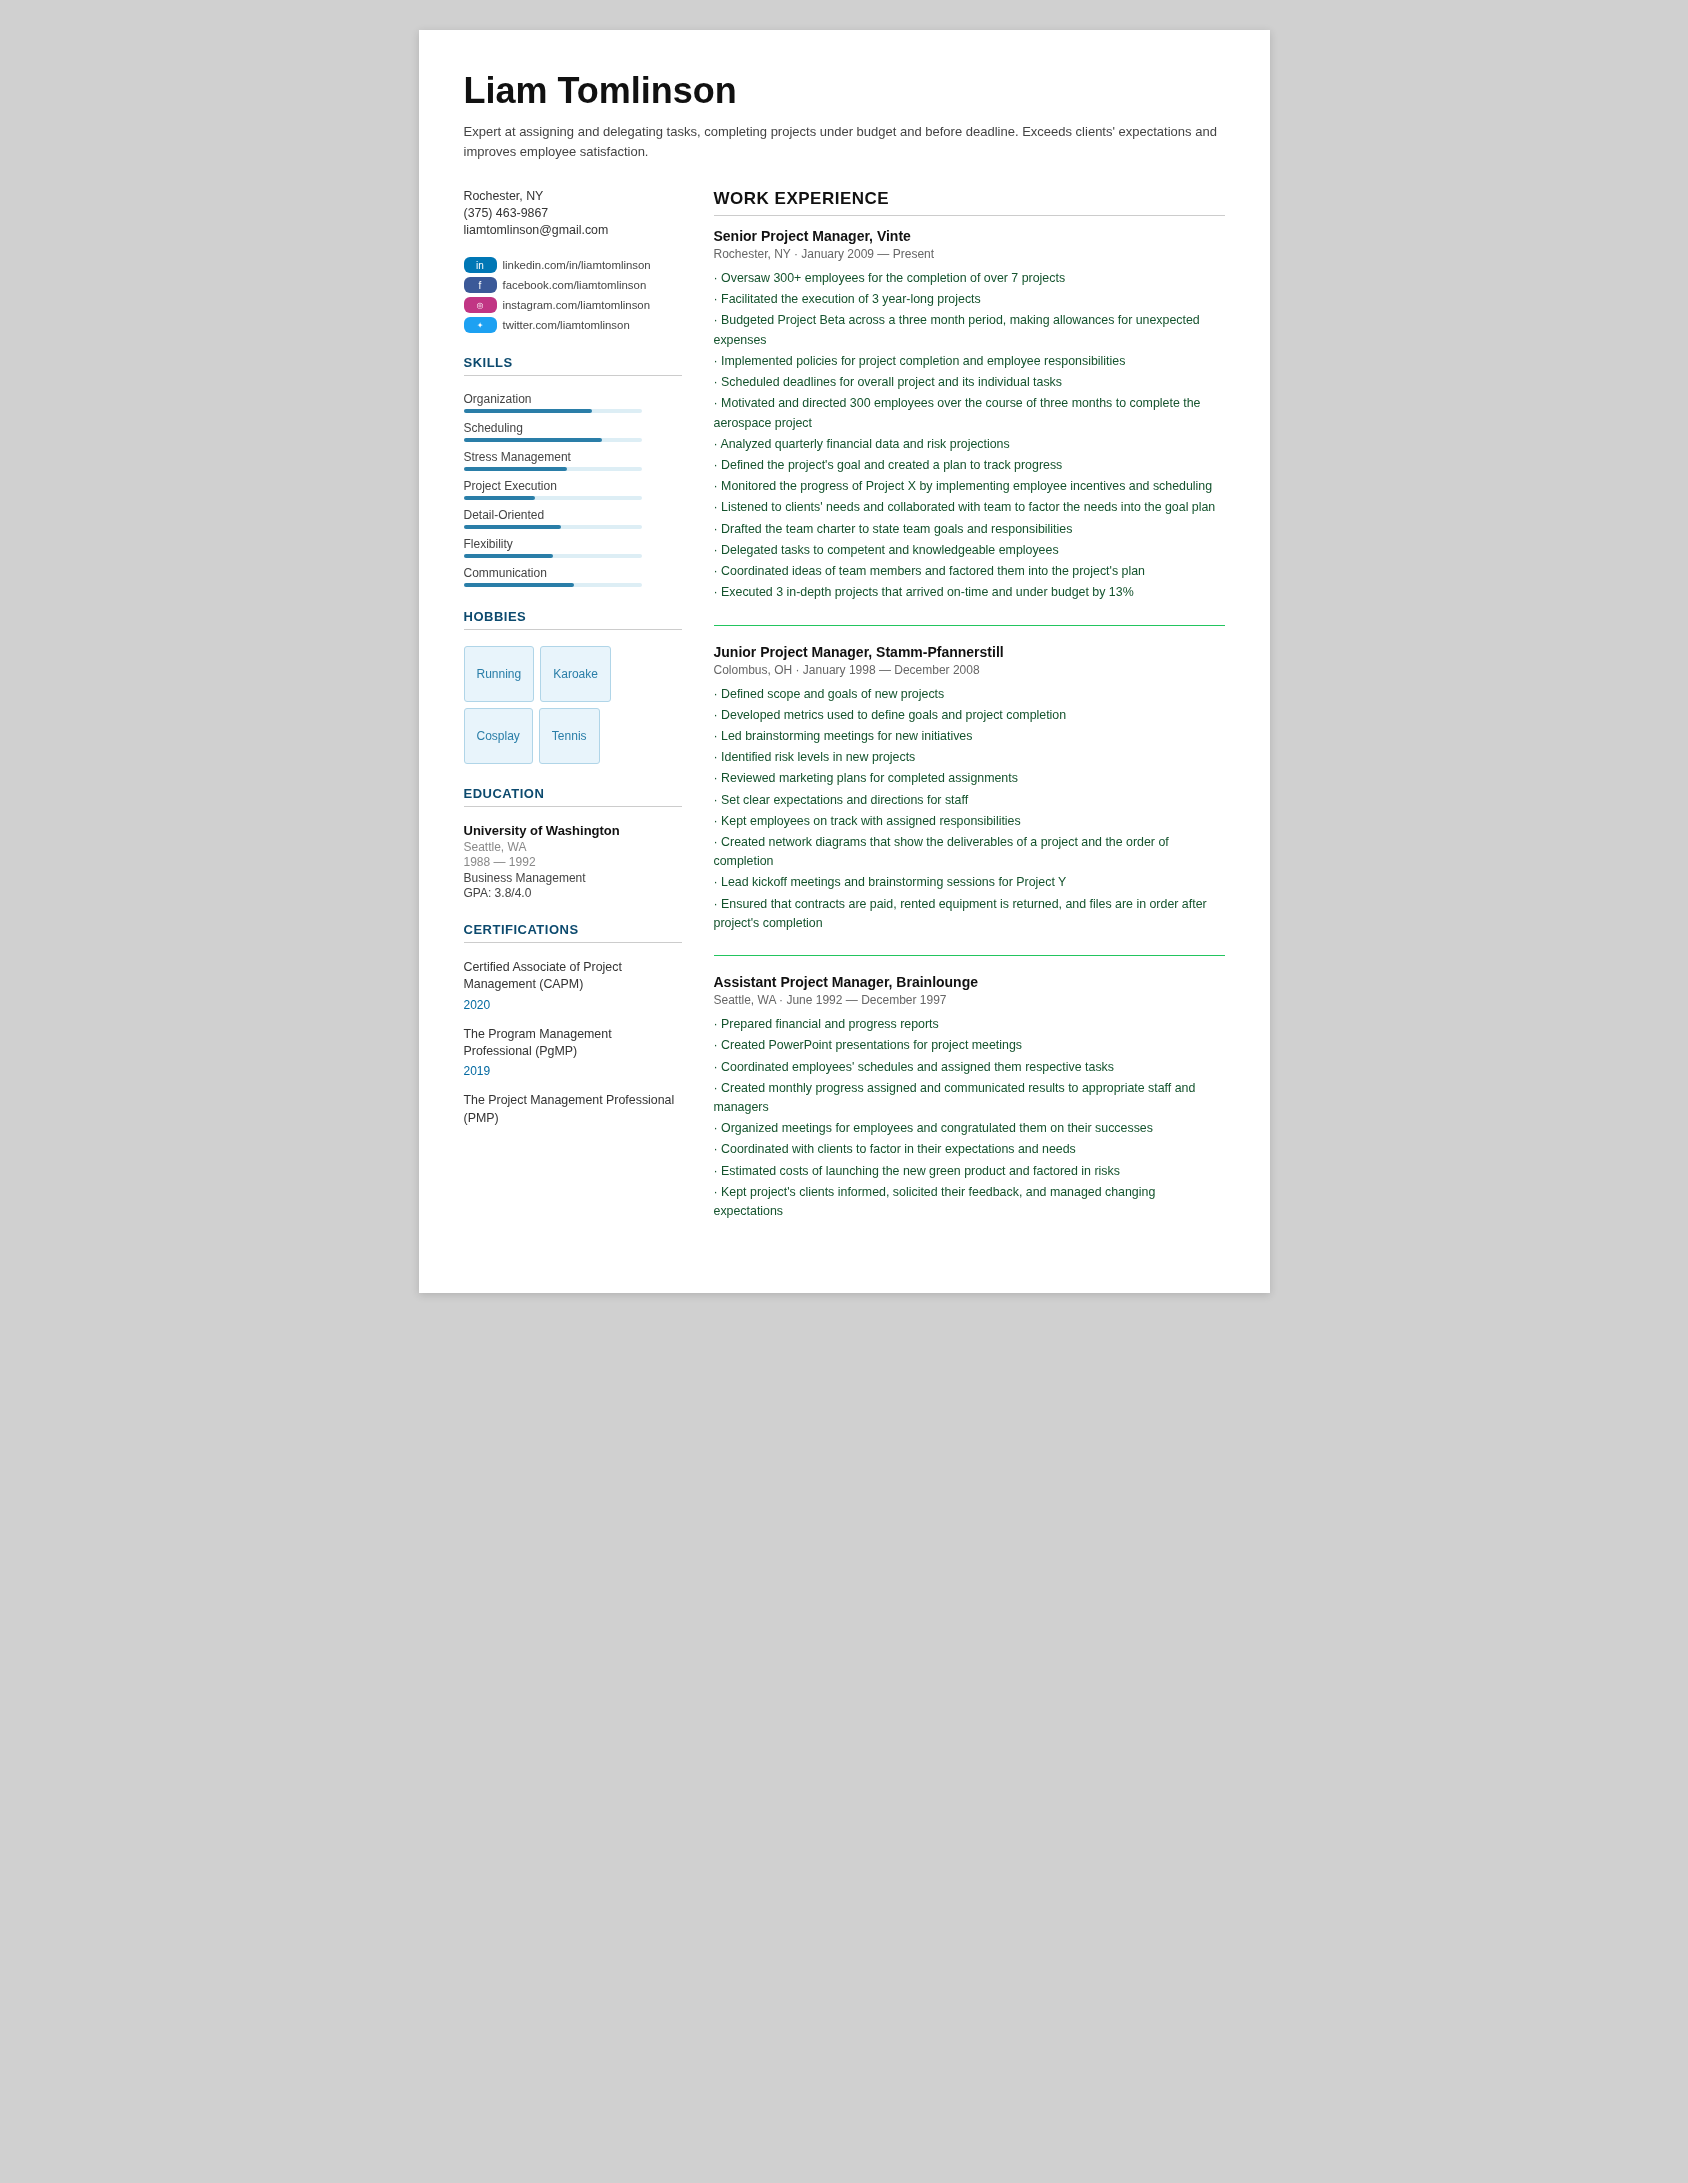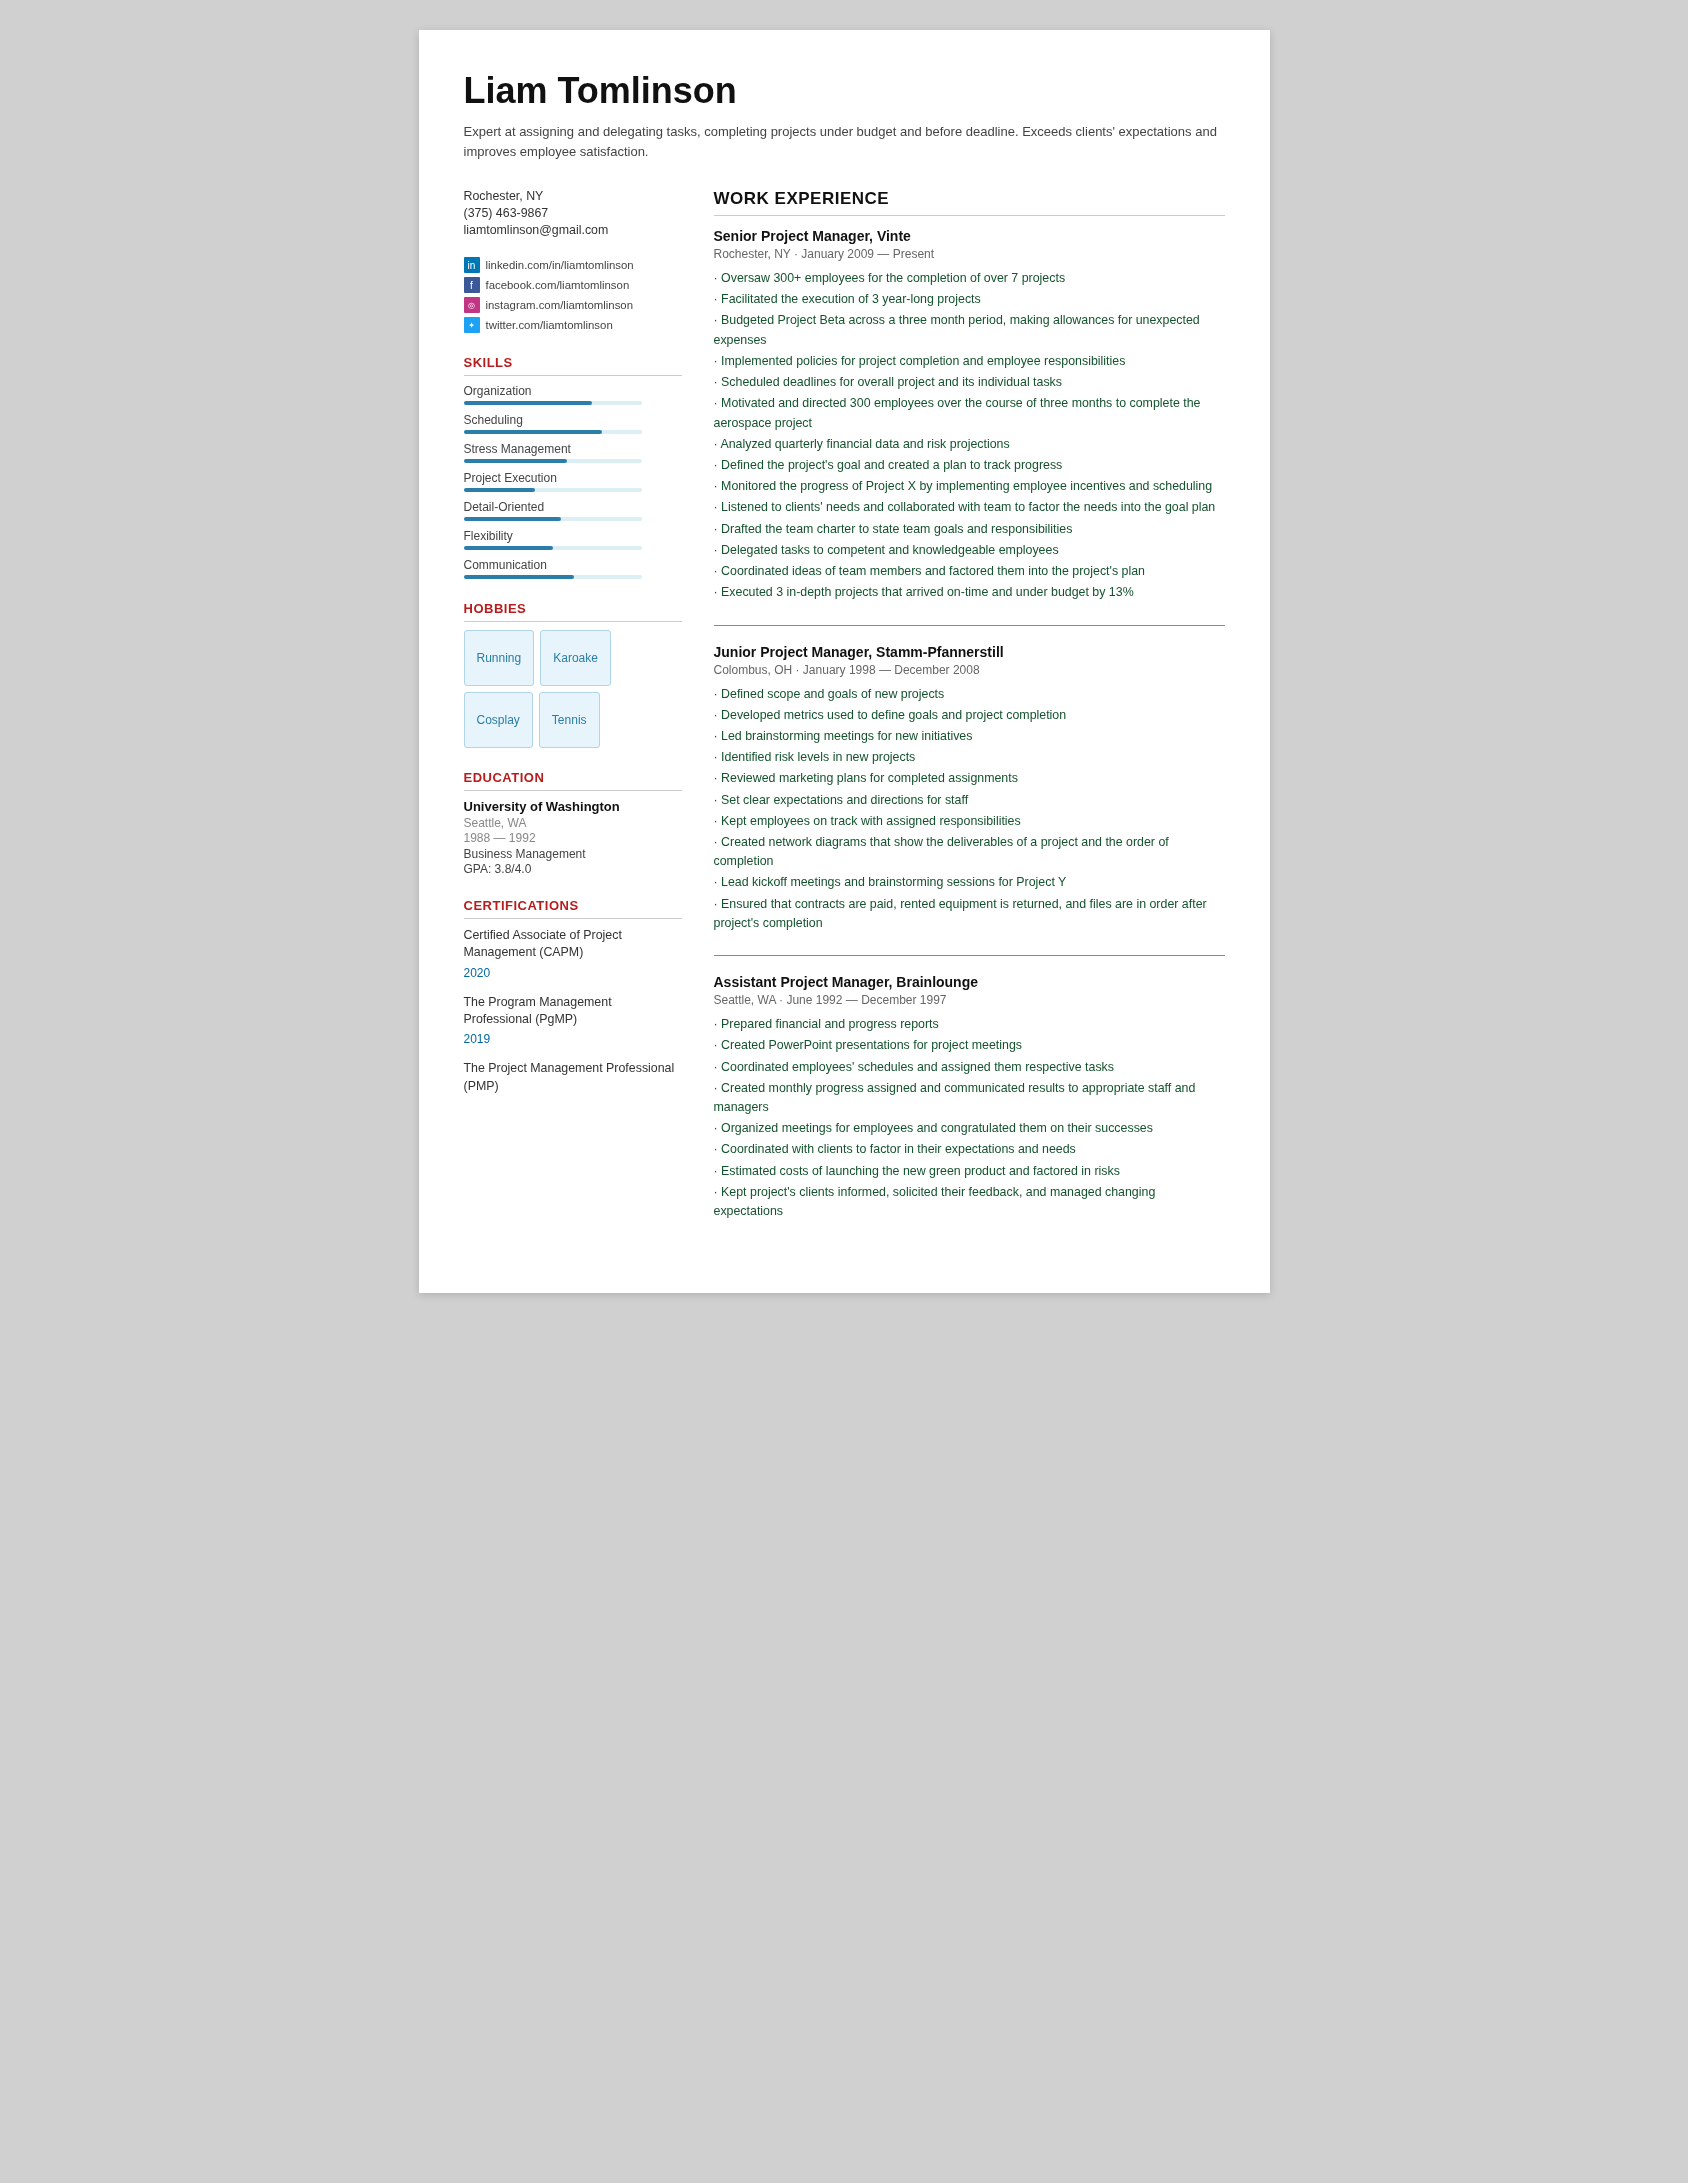--- a/index.html
+++ b/index.html
@@ -55,41 +55,41 @@
     }
     .social-item {
       display: flex;
       align-items: center;
       gap: 6px;
       font-size: 11.4px;
       color: #444;
       margin-bottom: 4px;
     }
     .social-icon {
-      width: 16px;
+      width: 33px;
       height: 16px;
       display: flex;
       align-items: center;
       justify-content: center;
       font-size: 10px;
       color: #fff;
-      border-radius: 1px;
+      border-radius: 6px;
       flex-shrink: 0;
     }
     .icon-linkedin { background: #0077b5; }
     .icon-facebook { background: #3b5998; }
     .icon-instagram { background: #c13584; }
     .icon-twitter { background: #1da1f2; }
     .section-title {
       font-size: 13px;
       font-weight: 900;
-      color: #b91c1c;
+      color: #0c4a6e;
       text-transform: uppercase;
       letter-spacing: 0.5px;
-      margin-bottom: 8px;
+      margin-bottom: 16px;
       padding-bottom: 5px;
       border-bottom: 1px solid #ccc;
     }
     .skills-section { margin-bottom: 22px; }
     .skill-item { margin-bottom: 8px; }
     .skill-name {
       font-size: 12px;
       color: #444;
       margin-bottom: 3px;
     }

